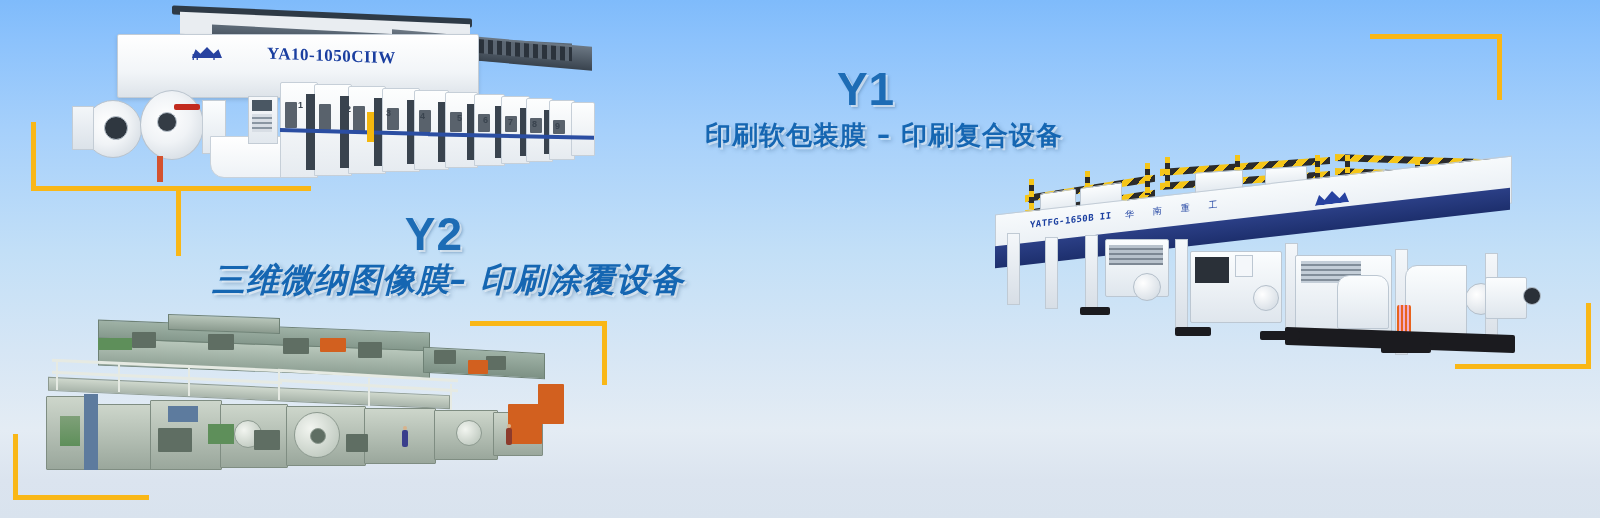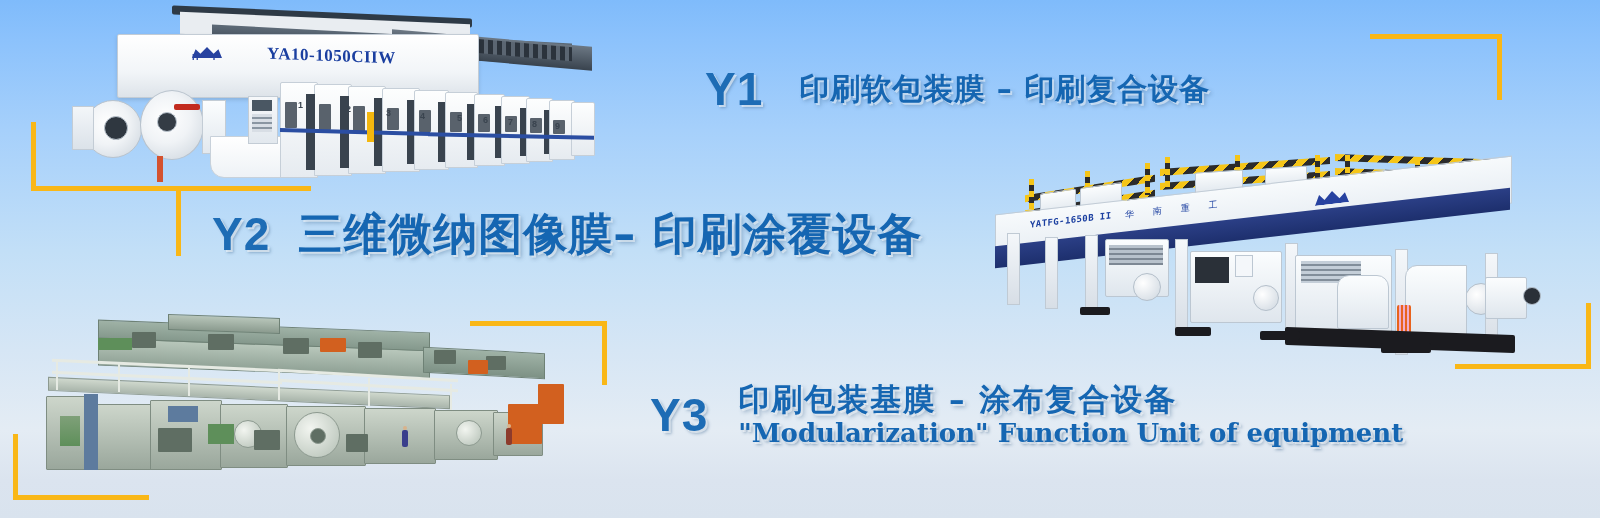--- a/index.html
+++ b/index.html
@@ -19,21 +19,21 @@
        #dbe4ef 480px,
        #d9e3ee 518px);
   }
 
   
   .br{position:absolute;background:#f9b717;}
   .br.v{width:5px;}
   .br.h{height:5px;}
 
   
-  .block{position:absolute;display:flex;align-items:center;}
+  .block{position:absolute;display:flex;align-items:center;flex-direction:column;}
   .ycode{
     color:#1d6cb5;font-weight:bold;letter-spacing:1px;
     text-shadow:2px 2px 0 rgba(255,255,255,.55), 3px 3px 3px rgba(70,110,150,.45);
     font-family:"Liberation Sans","DejaVu Sans",sans-serif;
   }
   .lines{display:flex;flex-direction:column;}
   .cn{
     color:#1566b2;font-weight:bold;white-space:nowrap;
     font-family:"DejaVu Sans","Liberation Sans",sans-serif;
     text-shadow:2px 2px 0 rgba(255,255,255,.5), 3px 3px 4px rgba(60,100,140,.45);
@@ -351,32 +351,25 @@
     <div class="m3-orange" style="left:470px;top:96px;width:34px;height:40px;"></div>
     <div class="m3-orange" style="left:500px;top:76px;width:26px;height:40px;"></div>
 
     <div class="m3-person" style="left:364px;top:122px;"></div>
     <div class="m3-person" style="left:468px;top:120px;background:#8d3b2c;"></div>
   </div>
 
   <div class="block" style="left:705px;top:62px;">
     <div class="ycode" style="font-size:46px;margin-right:36px;">Y1</div>
     <div class="lines">
-      <div class="cn" style="font-size:30px;line-height:38px;letter-spacing:1px;">印刷软包装膜 – 印刷复合设备</div>
+      <div class="cn" style="font-size:26px;line-height:38px;letter-spacing:1px;">印刷软包装膜 – 印刷复合设备</div>
     </div>
   </div>
 
   <div class="block" style="left:212px;top:207px;">
     <div class="ycode" style="font-size:46px;margin-right:28px;">Y2</div>
     <div class="lines">
-      <div class="cn" style="font-size:44px;line-height:38px;letter-spacing:1px;">三维微纳图像膜– 印刷涂覆设备</div>
+      <div class="cn" style="font-size:33px;line-height:38px;letter-spacing:1px;font-style:italic;">三维微纳图像膜– 印刷涂覆设备</div>
     </div>
   </div>
 
-  <div class="block" style="left:650px;top:381px;">
-    <div class="ycode" style="font-size:46px;margin-right:30px;">Y3</div>
-    <div class="lines">
-      <div class="cn" style="font-size:31px;line-height:36px;letter-spacing:2px;">印刷包装基膜 – 涂布复合设备</div>
-      <div class="en" style="font-size:26px;line-height:30px;margin-top:1px;">"Modularization" Function Unit of equipment</div>
-    </div>
-  </div>
 
 </div>
 
 </body></html>

